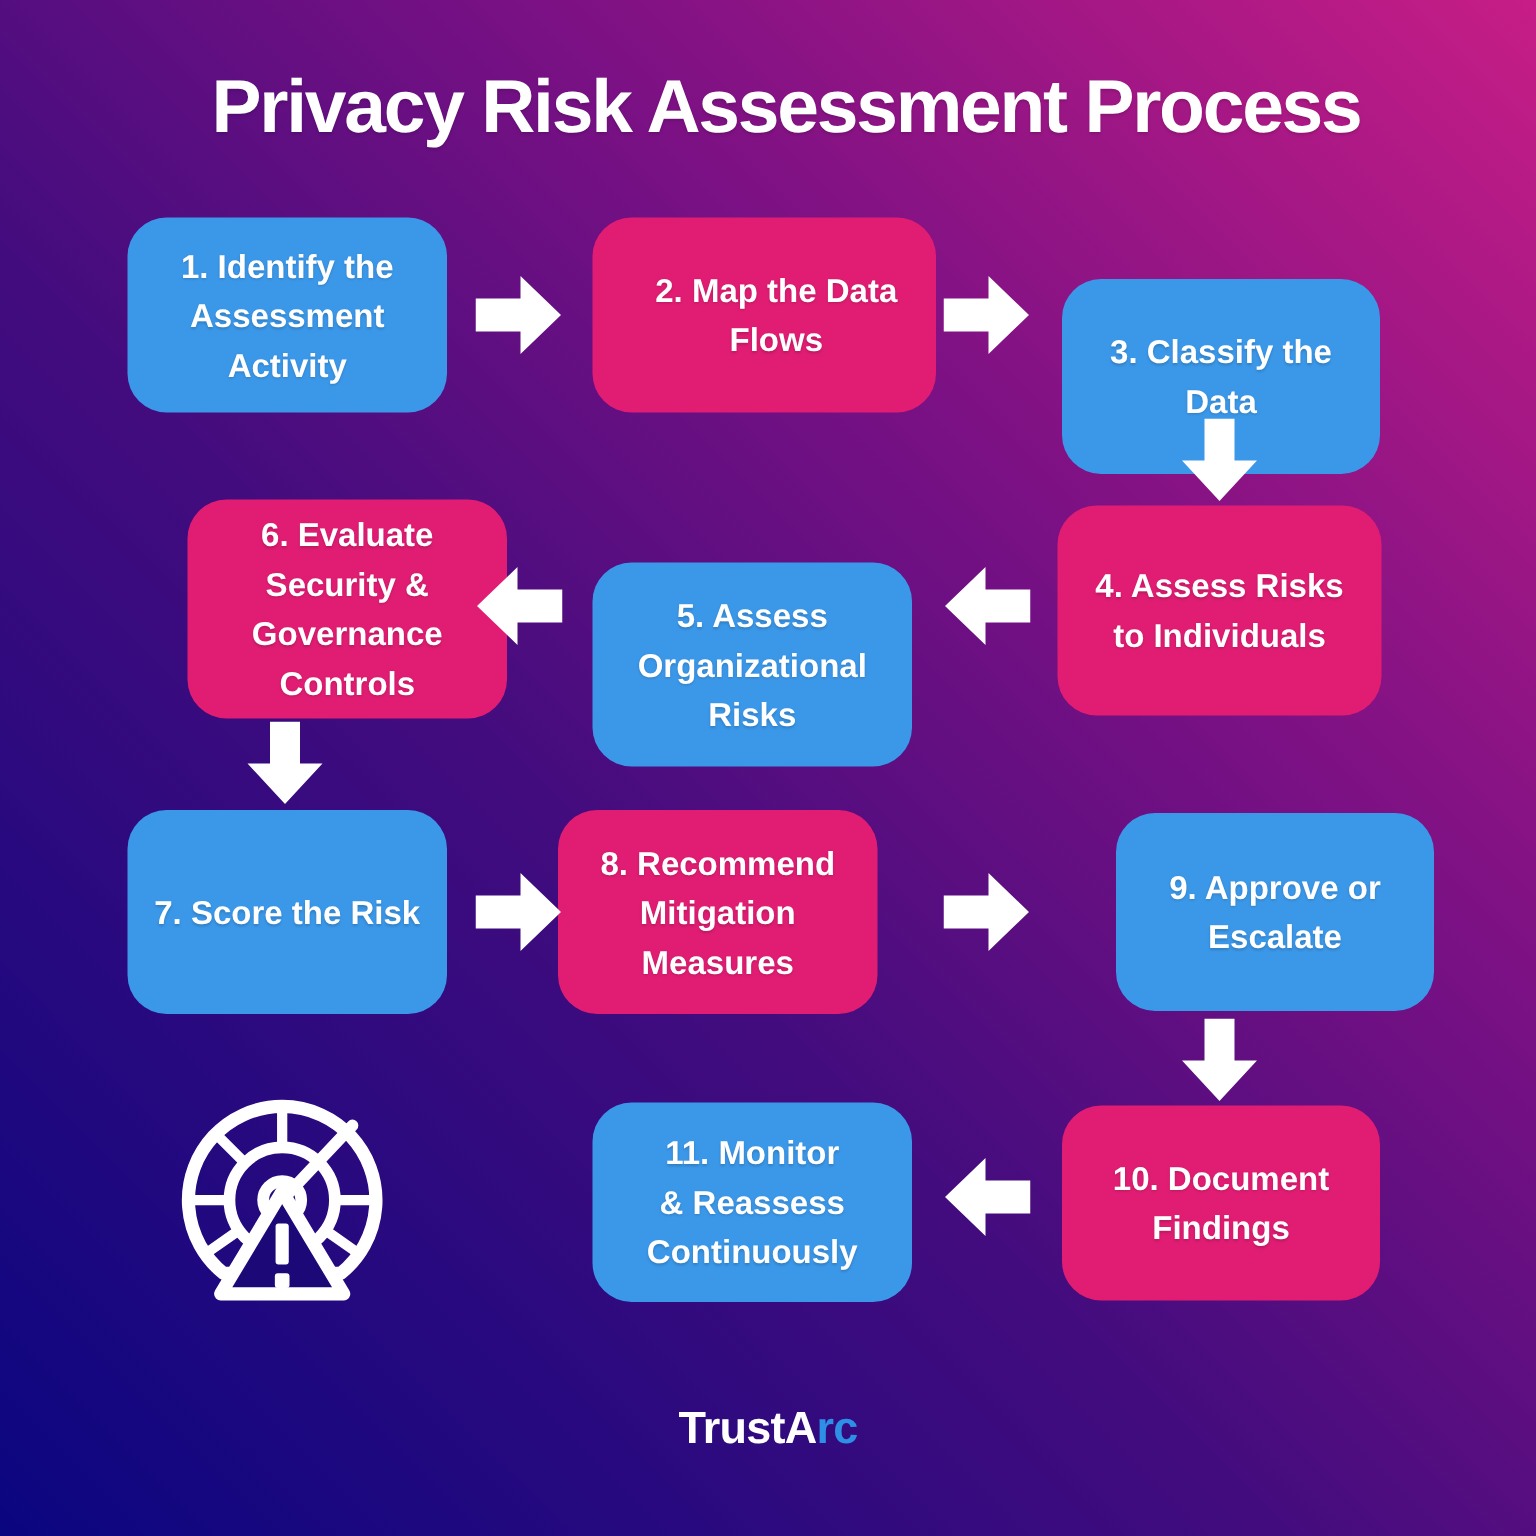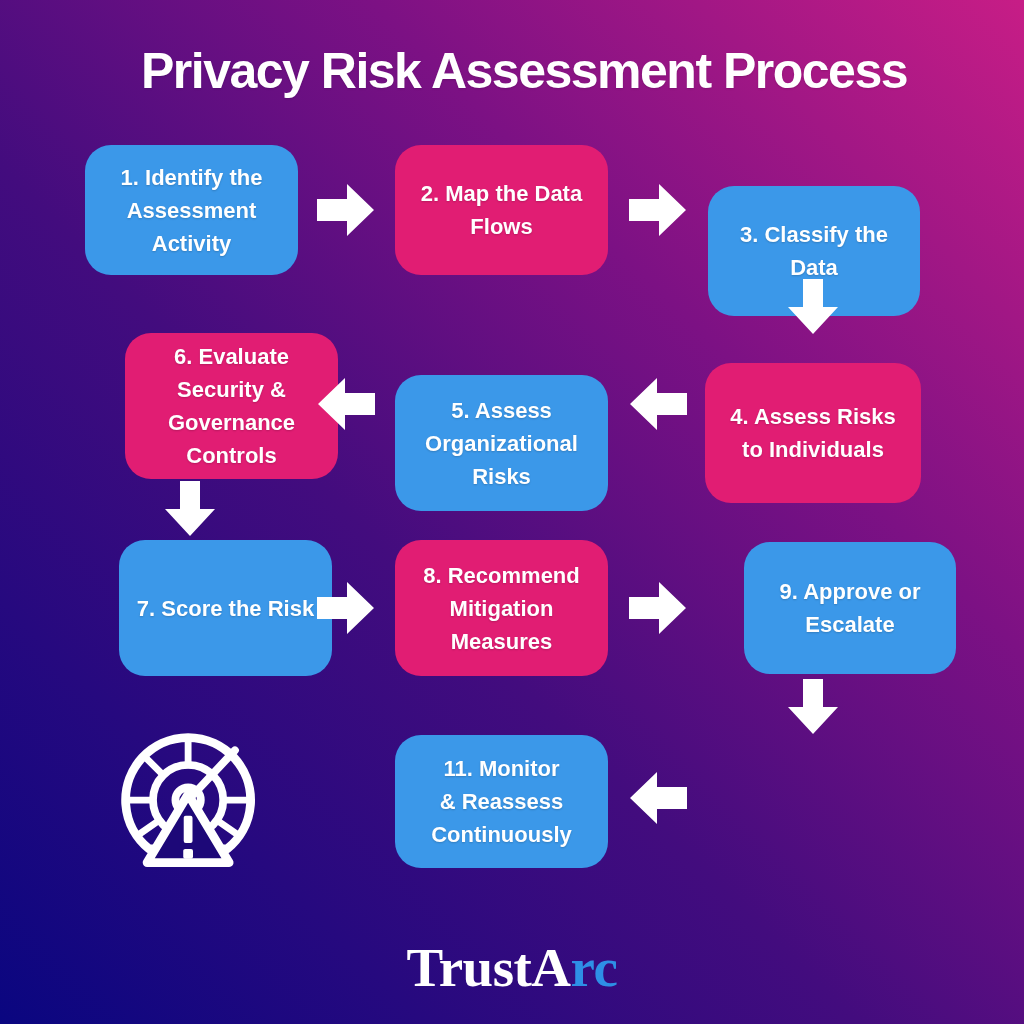--- a/index.html
+++ b/index.html
@@ -20,88 +20,92 @@
     text-shadow:0 1px 2px rgba(0,0,0,.18);
   }
   .step .ln{display:block;white-space:nowrap;}
   #s1{left:85px;top:145px;width:213px;height:130px;}
   #s2{left:395px;top:145px;width:213px;height:130px;}
   #s3{left:708px;top:145px;width:212px;height:130px;margin-top:41px;}
   #s4{left:705px;top:337px;width:216px;height:140px;}
   #s5{left:395px;top:339px;width:213px;height:136px;margin-top:36px;}
   #s6{left:85px;top:333px;width:213px;height:146px;}
   #s7{left:85px;top:540px;width:213px;height:136px;}
-  #s8{left:395px;top:540px;width:213px;height:136px;text-align:right;}
+  #s8{left:372px;top:540px;width:213px;height:136px;text-align:right;}
   #s9{left:708px;top:542px;width:212px;height:132px;}
   #s10{left:708px;top:737px;width:212px;height:130px;}
   #s11{left:395px;top:735px;width:213px;height:133px;}
   .arrow{position:absolute;}
   .arrow path{fill:#ffffff;}
   #a1{left:317px;top:182px;}
   #a2{left:629px;top:182px;}
   #a3{left:787px;top:279px;}
   #a4{left:629px;top:376px;}
   #a5{left:317px;top:376px;}
   #a6{left:164px;top:481px;}
   #a7{left:317px;top:580px;}
   #a8{left:629px;top:580px;}
   #a9{left:787px;top:679px;}
   #a10{left:629px;top:770px;}
   .gauge{position:absolute;left:110px;top:720px;width:166px;height:166px;}
   .logo{
     position:absolute;top:936px;left:0;width:100%;text-align:center;
-    font-size:55px;font-weight:bold;letter-spacing:-0.5px;color:#ffffff;font-family:Liberation Serif, serif;
+    font-size:30px;font-weight:bold;letter-spacing:-0.5px;color:#ffffff;
   }
 </style>
 </head>
 <body>
 
 <div class="canvas">
 
   <div class="title">Privacy Risk Assessment Process</div>
 
   <div class="step" id="s1" style="background: rgb(59, 152, 233);">
       <span class="ln">1. Identify the</span>
       <span class="ln">Assessment</span>
       <span class="ln">Activity</span>
     </div>
-  <div class="step" id="s2" style="background: rgb(225, 29, 115);">
+  <div class="step" id="s2" style="background: rgb(225, 29, 115); padding-left: 16px;">
       <span class="ln">2. Map the Data</span>
       <span class="ln">Flows</span>
     </div>
   <div class="step" id="s3" style="background: rgb(59, 152, 233);">
       <span class="ln">3. Classify the</span>
       <span class="ln">Data</span>
     </div>
-  <div class="step" id="s4" style="background: rgb(225, 29, 115); margin-top: 26px;">
+  <div class="step" id="s4" style="background: rgb(225, 29, 115);">
       <span class="ln">4. Assess Risks</span>
       <span class="ln">to Individuals</span>
     </div>
   <div class="step" id="s5" style="background: rgb(59, 152, 233);">
       <span class="ln">5. Assess</span>
       <span class="ln">Organizational</span>
       <span class="ln">Risks</span>
     </div>
   <div class="step" id="s6" style="background: rgb(225, 29, 115); margin-left: 40px;">
       <span class="ln">6. Evaluate</span>
       <span class="ln">Security &amp;</span>
       <span class="ln">Governance</span>
       <span class="ln">Controls</span>
     </div>
-  <div class="step" id="s7" style="background: rgb(59, 152, 233); margin-left: 34px;">
+  <div class="step" id="s7" style="background: rgb(59, 152, 233);">
       <span class="ln">7. Score the Risk</span>
     </div>
   <div class="step" id="s8" style="background: rgb(225, 29, 115);">
       <span class="ln">8. Recommend</span>
       <span class="ln">Mitigation</span>
       <span class="ln">Measures</span>
     </div>
   <div class="step" id="s9" style="background: rgb(59, 152, 233); margin-left: 36px;">
       <span class="ln">9. Approve or</span>
       <span class="ln">Escalate</span>
+    </div>
+  <div class="step" id="s10" style="background: rgb(225, 29, 115);">
+      <span class="ln">10. Document</span>
+      <span class="ln">Findings</span>
     </div>
   <div class="step" id="s11" style="background: rgb(59, 152, 233);">
       <span class="ln">11. Monitor</span>
       <span class="ln">&amp; Reassess</span>
       <span class="ln">Continuously</span>
     </div>
 
   <svg class="arrow" id="a1" width="58" height="56" viewBox="0 0 58 56">
       <path d="M0,17 H30 V2 L57,28 L30,54 V39 H0 Z"></path>
     </svg>

